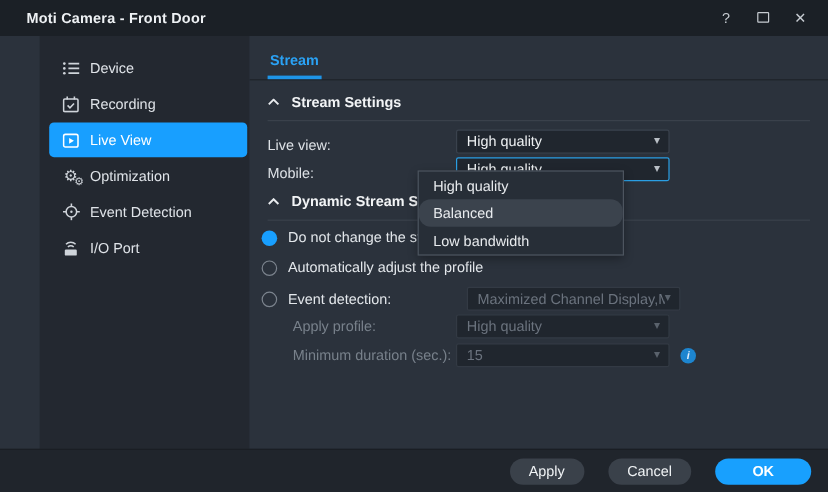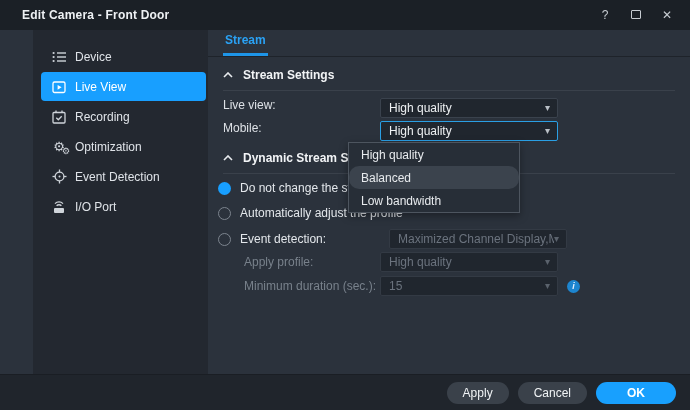--- a/index.html
+++ b/index.html
@@ -18,29 +18,29 @@
 
   
   .sidebar { width:175px; background:#232830; padding-top:12px; flex:none; }
   .side-item { height:29px; margin:0 2px 1px 8px; padding-left:10px; display:flex; align-items:center; gap:8px; border-radius:4px; color:#dfe3e8; }
   .side-item.active { background:#189fff; color:#ffffff; }
   .side-icon { width:16px; height:15px; display:flex; align-items:center; justify-content:center; flex:none; }
   .side-icon svg { display:block; }
 
   
   .content { flex:1; background:#2b323c; position:relative; }
-  .tabs { display:flex; gap:23px; padding:0 0 0 15px; border-bottom:1px solid #1e232a; }
+  .tabs { display:flex; gap:23px; padding:10px 0 0 15px; border-bottom:1px solid #1e232a; }
   .tab { font-weight:bold; padding:3px 2px 6px 2px; border-bottom:3px solid transparent; color:#f0f3f5; }
   .tab.active { color:#2aa2f5; border-bottom-color:#1e95e8; }
 
   .section-header { margin:11px 15px 0 15px; padding-bottom:8px; border-bottom:1px solid #3a414b;
                     display:flex; align-items:center; gap:10px; font-weight:bold; color:#f2f4f6; }
   .section-header svg { display:block; }
 
-  .form-row { display:flex; align-items:flex-start; padding-left:15px; height:20px; }
+  .form-row { display:flex; align-items:flex-end; padding-left:15px; height:20px; }
   .row-label { width:157px; color:#dde1e6; }
 
   .combo { width:178px; height:20px; background:#20262e; border:1px solid #3a424d; border-radius:2px;
            display:flex; align-items:center; padding:0 7px 0 8px; color:#eef1f3; }
   .combo .combo-value { flex:1; overflow:hidden; white-space:nowrap; }
   .combo .arrow { color:#b9bfc6; font-size:10px; line-height:1; }
   .combo.focused { border-color:#2a9fe4; }
   .combo.disabled { color:#6b737e; border-color:#333a44; }
   .combo.disabled .arrow { color:#5a626c; }
 
@@ -56,34 +56,34 @@
                 font-size:9px; font-weight:bold; display:flex; align-items:center; justify-content:center; font-style:italic; }
 
   
   .dropdown-panel { position:absolute; left:348px; top:142px; width:172px; background:#272e37;
                     border:1px solid #4d555f; z-index:20; box-shadow:0 3px 8px rgba(0,0,0,.35); }
   .dd-option { height:23px; display:flex; align-items:center; padding-left:12px; color:#e8ebee; }
   .dd-option.highlighted { background:#3b434d;border-radius:10px; }
 
   
   .footer { position:absolute; left:0; right:0; bottom:0; height:36px; background:#20252c; border-top:1px solid #1a1e24;
-            display:flex; align-items:center; justify-content:flex-end; gap:9px; padding-right:14px; }
+            display:flex; align-items:center; justify-content:flex-end; gap:20px; padding-right:14px; }
   .btn { height:22px; min-width:56px; padding:0 16px; border:none; border-radius:12px; background:#3a414a;
          color:#f0f3f5; font-family:inherit; font-size:12px; display:flex; align-items:center; justify-content:center; }
   .btn.primary { background:#18a0fe; color:#fff; min-width:80px; font-weight:bold; }
 
   .mt7{margin-top:7px}.mt3{margin-top:3px}.mt10{margin-top:10px}.mt11{margin-top:11px}.mt9{margin-top:9px}.mt4{margin-top:4px}
 </style>
 </head>
 <body>
 
 <div class="window">
 
   <div class="titlebar">
-    <div class="title">Edit Camera - Front Door</div>
+    <div class="title">Moti Camera - Front Door</div>
     <div class="controls">
       <span class="tb-btn">?</span>
       <span class="tb-btn"><span class="restore-box"></span></span>
       <span class="tb-btn">✕</span>
     </div>
   </div>
 
   <div class="main">
 
     <div class="sidebar">
@@ -97,40 +97,40 @@
             <circle cx="1.6" cy="7" r="1.1" stroke="none"></circle>
                 <line x1="5" y1="7" x2="14" y2="7"></line>
             <circle cx="1.6" cy="11" r="1.1" stroke="none"></circle>
                 <line x1="5" y1="11" x2="14" y2="11"></line>
           </g>
             </svg>
         </span>
         <span>Device</span>
       </div>
 
-      <div class="side-item active">
-        <span class="side-icon">
-          <svg width="14" height="14" viewBox="0 0 14 14">
-            <rect x="1" y="2" width="12" height="10.5" rx="1.5" fill="none" stroke="#ffffff" stroke-width="1.3"></rect>
-            <polygon points="5.6,4.9 5.6,9.7 9.6,7.3" fill="#ffffff"></polygon>
-          </svg>
-        </span>
-        <span>Live View</span>
-      </div>
-
       <div class="side-item">
         <span class="side-icon">
           <svg width="14" height="14" viewBox="0 0 14 14" fill="none" stroke="#cfd4da" stroke-width="1.3">
             <rect x="1" y="2.5" width="12" height="10.5" rx="1"></rect>
             <line x1="4" y1="0.5" x2="4" y2="3"></line>
               <line x1="10" y1="0.5" x2="10" y2="3"></line>
             <polyline points="4.3,7.8 6.3,9.8 9.7,6.2"></polyline>
           </svg>
         </span>
         <span>Recording</span>
+      </div>
+
+      <div class="side-item active">
+        <span class="side-icon">
+          <svg width="14" height="14" viewBox="0 0 14 14">
+            <rect x="1" y="2" width="12" height="10.5" rx="1.5" fill="none" stroke="#ffffff" stroke-width="1.3"></rect>
+            <polygon points="5.6,4.9 5.6,9.7 9.6,7.3" fill="#ffffff"></polygon>
+          </svg>
+        </span>
+        <span>Live View</span>
       </div>
 
       <div class="side-item">
         <span class="side-icon" style="position:relative;color:#cfd4da;">
           <span style="font-size:13px;line-height:1;">⚙</span>
           <span style="position:absolute;right:-3px;bottom:-2px;font-size:9px;line-height:1;">⚙</span>
         </span>
         <span>Optimization</span>
       </div>
 

